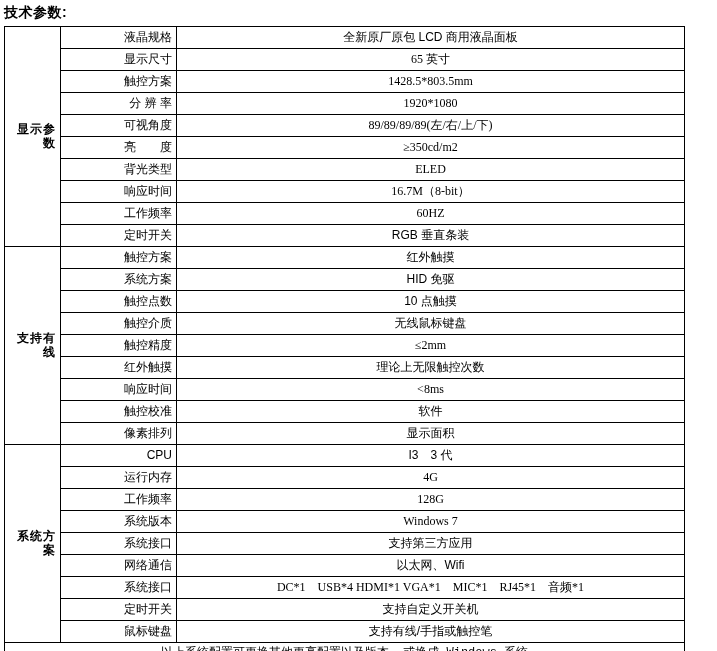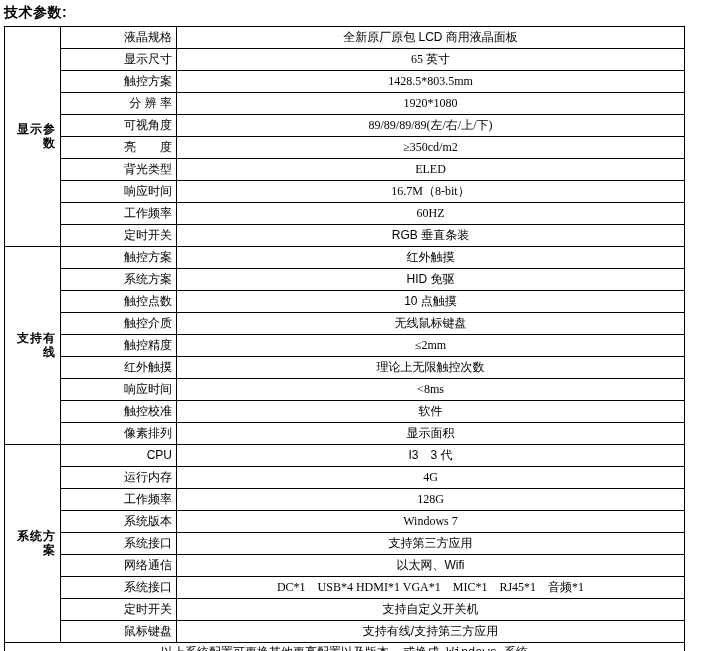--- a/index.html
+++ b/index.html
@@ -196,21 +196,21 @@
       <tr>
         <td class="label">系统接口</td>
         <td class="value mono">DC*1　USB*4 HDMI*1 VGA*1　MIC*1　RJ45*1　音频*1</td>
       </tr>
       <tr>
         <td class="label">定时开关</td>
         <td class="value">支持自定义开关机</td>
       </tr>
       <tr>
         <td class="label">鼠标键盘</td>
-        <td class="value">支持有线/支持第三方应用</td>
+        <td class="value">支持有线/手指或触控笔</td>
       </tr>
 
       <tr>
         <td class="footer-note" colspan="3">以上系统配置可更换其他更高配置以及版本, 或换成 Windows 系统</td>
       </tr>
     </tbody>
   </table>
 
 </div>
 

